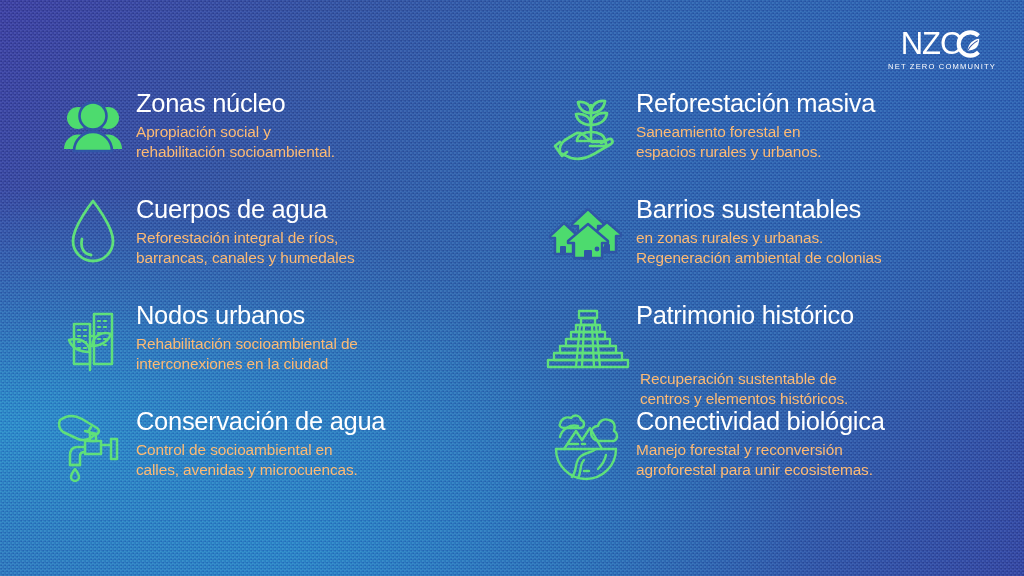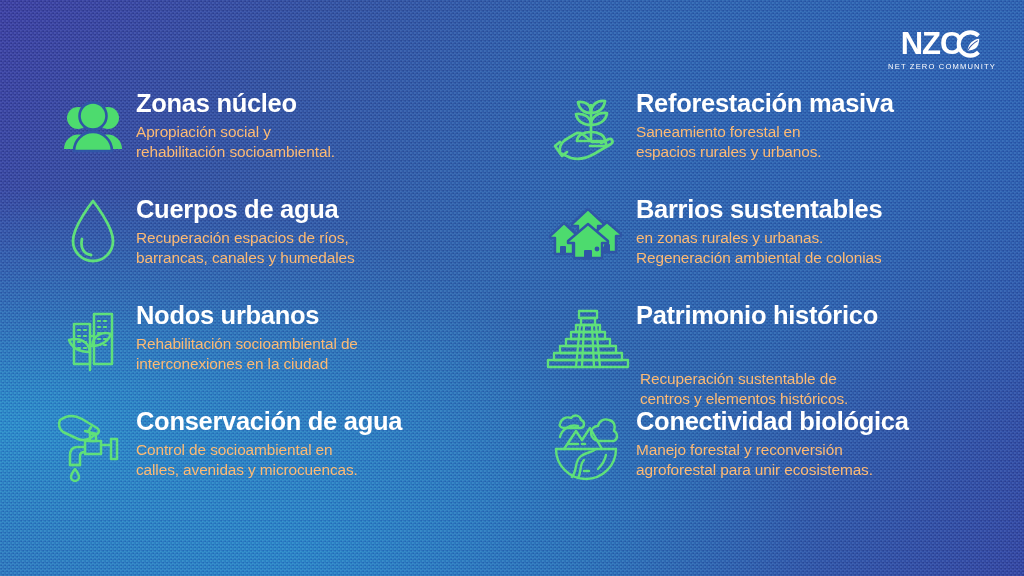--- a/index.html
+++ b/index.html
@@ -32,42 +32,42 @@
       repeating-conic-gradient(from 0deg at 50% 50%, rgba(255,255,255,.55) 0% 25%, rgba(0,0,0,.5) 25% 50%);
     background-size:4px 4px;
   }
   
   #logo{
     position:absolute; top:28px; right:28px;
     display:flex; flex-direction:column; align-items:center;
   }
   .logo-mark{ display:flex; align-items:center; }
   .logo-word{
-    color:#fff; font-weight:bold; font-size:31px; letter-spacing:-1px;
+    color:#fff; font-weight:normal; font-size:31px; letter-spacing:-1px;
     line-height:1; font-family:"Liberation Sans", sans-serif;
     font-stretch:condensed;
   }
   .logo-sub{
     color:#fff; font-size:7.6px; font-weight:normal; letter-spacing:1.15px;
     margin-top:3px; white-space:nowrap;
   }
   
   #grid{
     position:absolute; left:0; top:86px; width:1024px;
     display:grid; grid-template-columns:490px 500px; column-gap:0; row-gap:0;
     padding-left:50px;
   }
   .item{ display:flex; align-items:flex-start; height:106px; }
   .icon-wrap{
     width:86px; min-width:86px; height:82px;
     display:flex; align-items:center; justify-content:center;
   }
   .txt{ padding-top:4px; }
   .title{
-    color:#ffffff; font-weight:bold; font-size:25.5px; line-height:1.06;
+    color:#ffffff; font-weight:normal; font-size:25.5px; line-height:1.06;
     letter-spacing:-.3px; white-space:nowrap;
   }
   .desc{
     color:#fdba74; font-size:15.4px; line-height:1.32; margin-top:5px;
     letter-spacing:-.1px;
   }
   .desc span{ display:block; white-space:nowrap; }
   
   .col-r .icon-wrap{ width:96px; min-width:96px; }
   .ind-1 .desc{ padding-left:4px;margin-top:40px; }
@@ -139,21 +139,21 @@
   <div class="item">
     <div class="icon-wrap">
       <svg width="56" height="74" viewBox="0 0 56 74" fill="none" stroke="#5fe07a" stroke-width="2.8" stroke-linecap="round" stroke-linejoin="round">
         <path d="M28 5 C28 5 8 30 8 45 C8 56 17 65 28 65 C39 65 48 56 48 45 C48 30 28 5 28 5 Z"></path>
         <path d="M17 43 C15 52 19 58 26 59"></path>
       </svg>
     </div>
     <div class="txt">
       <div class="title">Cuerpos de agua</div>
       <div class="desc">
-        <span>Recuperación espacios de ríos,</span>
+        <span>Reforestación integral de ríos,</span>
         <span>barrancas, canales y humedales</span>
       </div>
     </div>
   </div>
 
   <div class="item col-r">
     <div class="icon-wrap">
       <svg width="84" height="66" viewBox="0 0 84 66">
         <g fill="#4ddb6e" stroke="#2f56a6" stroke-width="2.4" stroke-linejoin="round">
           <path d="M26 24 L42 9 L58 24 V26 H52 V44 H32 V26 H26 Z"></path>

